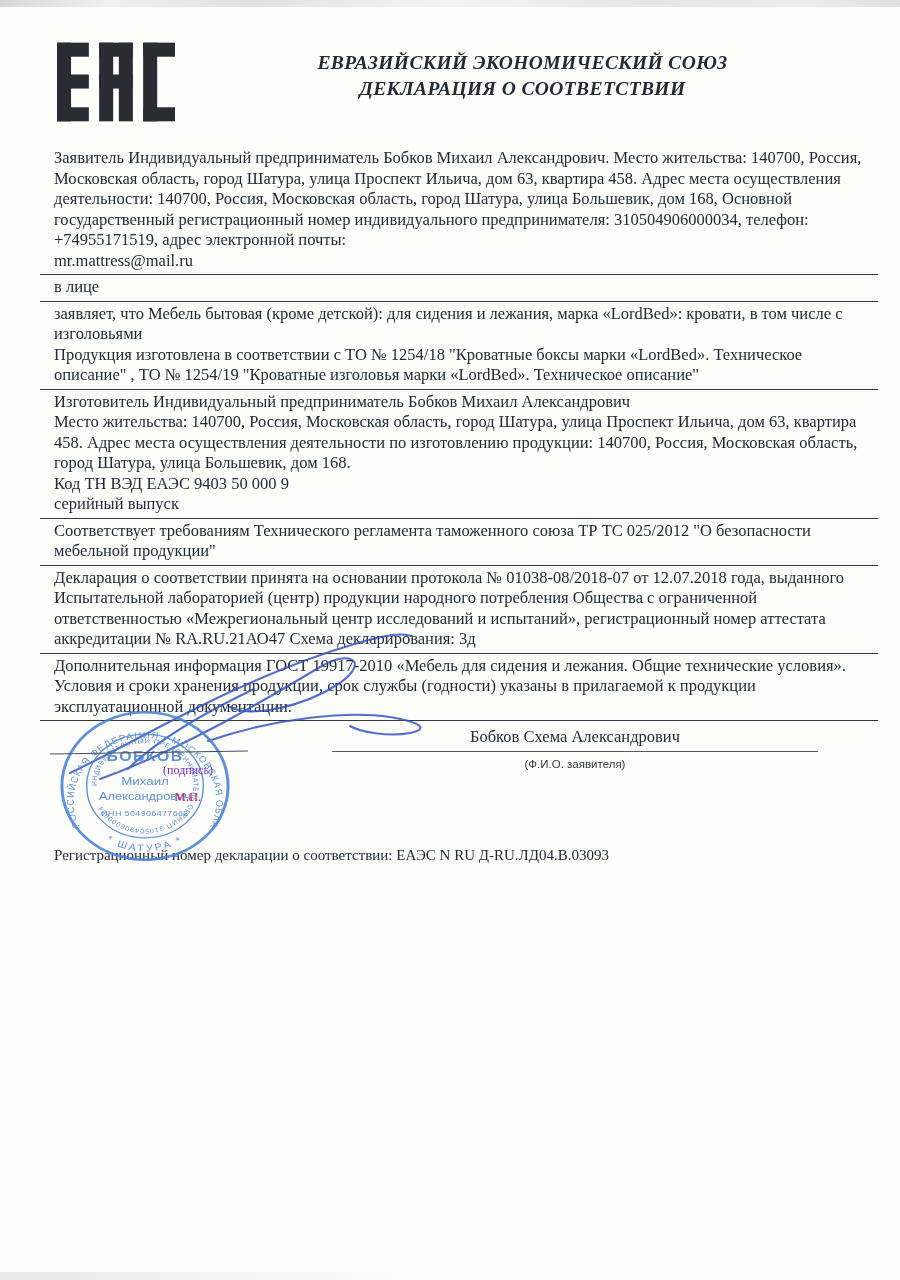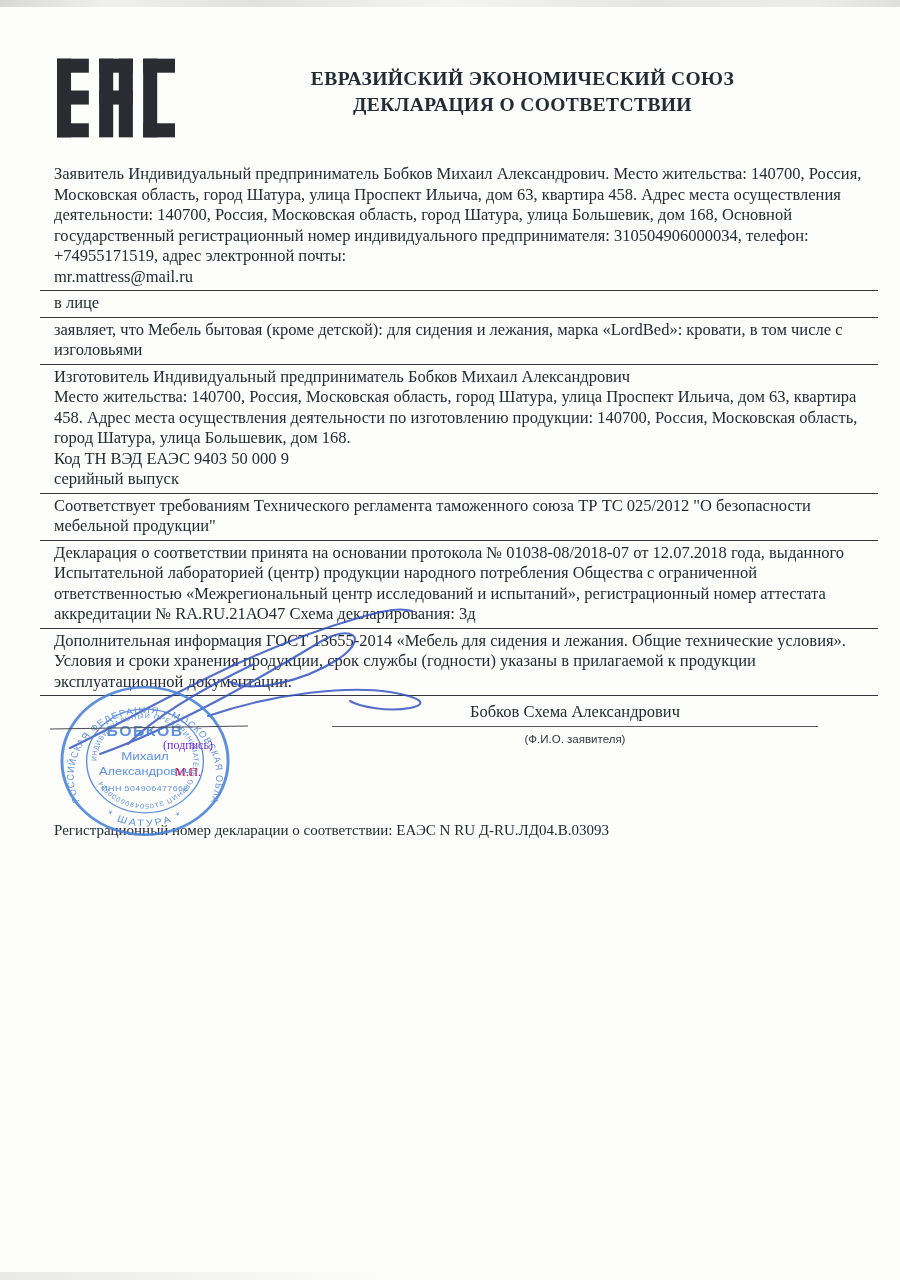--- a/index.html
+++ b/index.html
@@ -12,21 +12,21 @@
     position:absolute;top:0;left:0;right:0;height:7px;
     background:linear-gradient(90deg,#c4c4c2,#e9e9e7 12%,#d2d2d0 28%,#f0f0ee 50%,#d8d8d6 72%,#e4e4e2 90%,#cfcfcd);
     opacity:.65;
   }
   .scan-bottom{
     position:absolute;bottom:0;left:0;width:45%;height:8px;
     background:linear-gradient(90deg,#d4d4d2,rgba(255,255,255,0));
     opacity:.5;
   }
   
-  .header{display:flex;align-items:flex-start;padding:56px 30px 0 57px;}
+  .header{display:flex;align-items:flex-start;padding:40px 30px 0 57px;font-style:italic;}
   .logo{width:118px;height:84px;flex:none;}
   .titles{flex:1;text-align:center;padding-top:10px;font-weight:bold;
           font-size:19.5px;line-height:26px;letter-spacing:.4px;}
   
   .doc{margin:22px 22px 0 40px;font-size:16.5px;line-height:20.5px;}
   .sec{border-bottom:1.6px solid #33363a;padding:2px 6px 3px 14px;}
   .sec p{margin:0;}
   b{font-weight:normal;}
   .bold-line{font-weight:bold;padding:3px 6px 2px 14px;}
   
@@ -86,39 +86,40 @@
       <p><b>Заявитель</b><span> Индивидуальный предприниматель Бобков Михаил Александрович. Место жительства: 140700, Россия, Московская область, город Шатура, улица Проспект Ильича, дом 63, квартира 458. Адрес места осуществления деятельности: 140700, Россия, Московская область, город Шатура, улица Большевик, дом 168, Основной государственный регистрационный номер индивидуального предпринимателя: 310504906000034, телефон: +74955171519, адрес электронной почты:</span></p>
       <p>mr.mattress@mail.ru</p>
     </div>
 
     <div class="sec">
       <p><b>в лице</b></p>
     </div>
 
     <div class="sec">
       <p><b>заявляет, что</b><span> Мебель бытовая (кроме детской): для сидения и лежания, марка «LordBed»: кровати, в том числе с изголовьями</span></p>
+      <p>Продукция изготовлена в соответствии с ТО № 1254/18 "Кроватные боксы марки «LordBed». Техническое описание" , ТО № 1254/19 "Кроватные изголовья марки «LordBed». Техническое описание"</p>
     </div>
 
     <div class="sec">
       <p><b>Изготовитель</b><span> Индивидуальный предприниматель Бобков Михаил Александрович</span></p>
       <p>Место жительства: 140700, Россия, Московская область, город Шатура, улица Проспект Ильича, дом 63, квартира 458. Адрес места осуществления деятельности по изготовлению продукции: 140700, Россия, Московская область, город Шатура, улица Большевик, дом 168.</p>
       <p><b>Код ТН ВЭД ЕАЭС</b><span> 9403 50 000 9</span></p>
       <p>серийный выпуск</p>
     </div>
 
     <div class="sec">
       <p><b>Соответствует требованиям</b><span> Технического регламента таможенного союза ТР ТС 025/2012 "О безопасности мебельной продукции"</span></p>
     </div>
 
     <div class="sec">
       <p><b>Декларация о соответствии принята на основании</b><span> протокола № 01038-08/2018-07 от 12.07.2018 года, выданного Испытательной лабораторией (центр) продукции народного потребления Общества с ограниченной ответственностью «Межрегиональный центр исследований и испытаний», регистрационный номер аттестата аккредитации № RA.RU.21АО47 Схема декларирования: 3д</span></p>
     </div>
 
     <div class="sec">
-      <p><b>Дополнительная информация</b><span> ГОСТ 13655-2014 «Мебель для сидения и лежания. Общие технические условия».</span></p>
+      <p><b>Дополнительная информация</b><span> ГОСТ 19917-2010 «Мебель для сидения и лежания. Общие технические условия».</span></p>
       <p>Условия и сроки хранения продукции, срок службы (годности) указаны в прилагаемой к продукции эксплуатационной документации.</p>
     </div>
 
 
     <div class="sign-area">
 
       <svg class="scribble" viewBox="0 0 392 172" aria-hidden="true">
         <g fill="none" stroke="#3050c0" stroke-width="2.1" stroke-linecap="round" opacity=".82">
           <path d="M 12,154 C 80,122 182,58 300,24 C 322,17 342,13 354,17"></path>
           <path d="M 42,160 C 120,132 202,84 262,48 C 292,30 312,42 282,64 C 242,90 192,98 172,88"></path>

